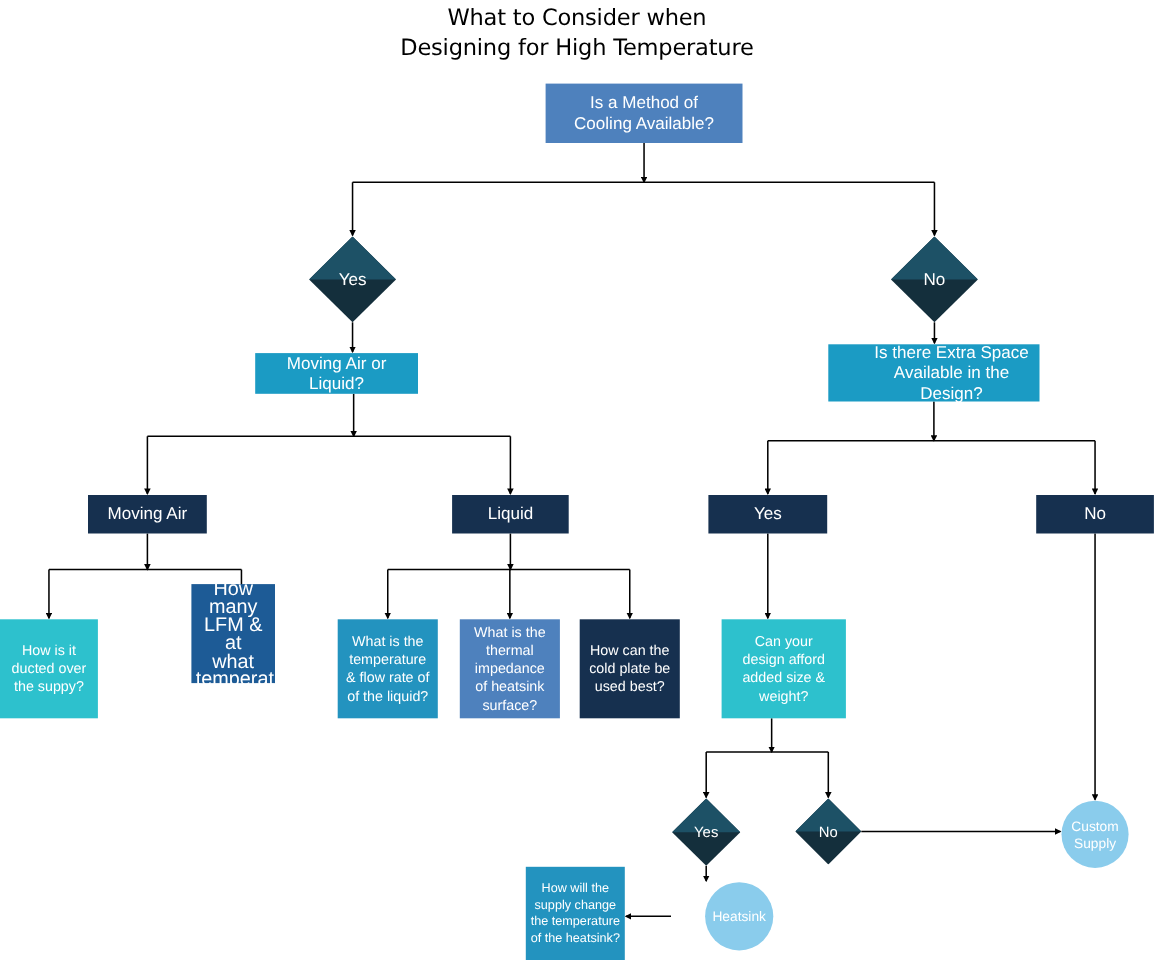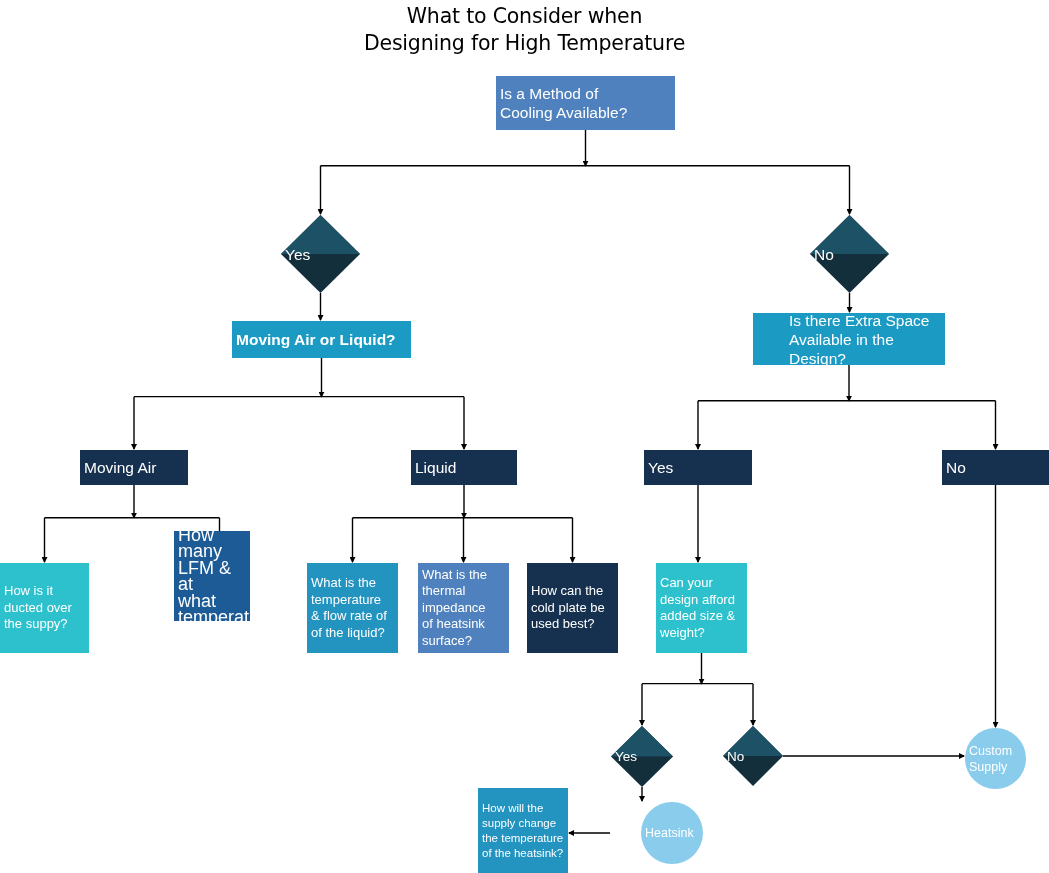--- a/index.html
+++ b/index.html
@@ -11,21 +11,21 @@
   .title-block{position:absolute;left:0;top:0;width:1049px;text-align:center;
                padding-top:3px;}
   .title-line{font-family:"DejaVu Sans","Liberation Sans",sans-serif;
               font-weight:normal;font-size:20.5px;color:#000000;
               line-height:27px;letter-spacing:-0.2px;}
 
   svg.edges{position:absolute;left:0;top:0;width:1049px;height:873px;
             overflow:visible;pointer-events:none;}
 
   .node{position:absolute;box-sizing:border-box;display:flex;
-        align-items:center;justify-content:center;text-align:left;
+        align-items:center;justify-content:center;text-align:center;
         color:#ffffff;}
   .node .lbl{display:block;width:100%;padding:0 4px;box-sizing:border-box;}
 
   .node.rect{border-radius:0;}
   .node.circle{border-radius:50%;}
 
   .node.diamond{background:transparent !important;}
   .diamond .dia-svg{position:absolute;left:0;top:0;width:100%;height:100%;}
   .diamond .lbl{position:relative;z-index:2;}
 </style>
@@ -90,21 +90,21 @@
         </svg>
         <span class="lbl">Yes</span>
       </div>
       <div class="node diamond" style="left: 810px; top: 215px; width: 79px; height: 78px; font-size: 15.5px; line-height: 19px;">
         <svg class="dia-svg" viewBox="0 0 100 100" preserveAspectRatio="none">
           <polygon points="50,0 100,50 50,100 0,50" fill="#142F3C"></polygon>
           <polygon points="50,0 100,50 0,50" fill="#1D5166"></polygon>
         </svg>
         <span class="lbl">No</span>
       </div>
-      <div class="node rect" style="left: 232px; top: 321px; width: 179px; height: 37px; font-size: 15.5px; line-height: 19px; background: rgb(27, 155, 196); font-weight: bold;">
+      <div class="node rect" style="left: 232px; top: 321px; width: 148px; height: 37px; font-size: 15.5px; line-height: 19px; background: rgb(27, 155, 196);">
         <span class="lbl">Moving Air or Liquid?</span>
       </div>
       <div class="node rect" style="left: 753px; top: 313px; width: 192px; height: 52px; font-size: 15.5px; line-height: 19px; background: rgb(27, 155, 196); padding-left: 32px;">
         <span class="lbl">Is there Extra Space<br>Available in the Design?</span>
       </div>
       <div class="node rect" style="left: 80px; top: 450px; width: 108px; height: 35px; font-size: 15.5px; line-height: 19px; background: rgb(22, 48, 79);">
         <span class="lbl">Moving Air</span>
       </div>
       <div class="node rect" style="left: 411px; top: 450px; width: 106px; height: 35px; font-size: 15.5px; line-height: 19px; background: rgb(22, 48, 79);">
         <span class="lbl">Liquid</span>
@@ -123,21 +123,21 @@
       </div>
       <div class="node rect" style="left: 307px; top: 563px; width: 91px; height: 90px; font-size: 13px; line-height: 16.5px; background: rgb(35, 147, 191);">
         <span class="lbl">What is the<br>temperature<br>&amp; flow rate of<br>of the liquid?</span>
       </div>
       <div class="node rect" style="left: 418px; top: 563px; width: 91px; height: 90px; font-size: 13px; line-height: 16.5px; background: rgb(78, 129, 189);">
         <span class="lbl">What is the<br>thermal<br>impedance<br>of heatsink<br>surface?</span>
       </div>
       <div class="node rect" style="left: 527px; top: 563px; width: 91px; height: 90px; font-size: 13px; line-height: 16.5px; background: rgb(22, 48, 79);">
         <span class="lbl">How can the<br>cold plate be<br>used best?</span>
       </div>
-      <div class="node rect" style="left: 656px; top: 563px; width: 91px; height: 90px; font-size: 13px; line-height: 16.5px; background: rgb(45, 193, 205);">
+      <div class="node rect" style="left: 656px; top: 563px; width: 113px; height: 90px; font-size: 13px; line-height: 16.5px; background: rgb(45, 193, 205);">
         <span class="lbl">Can your<br>design afford<br>added size &amp;<br>weight?</span>
       </div>
       <div class="node diamond" style="left: 611px; top: 726px; width: 62px; height: 61px; font-size: 13.5px; line-height: 17px;">
         <svg class="dia-svg" viewBox="0 0 100 100" preserveAspectRatio="none">
           <polygon points="50,0 100,50 50,100 0,50" fill="#142F3C"></polygon>
           <polygon points="50,0 100,50 0,50" fill="#1D5166"></polygon>
         </svg>
         <span class="lbl">Yes</span>
       </div>
       <div class="node diamond" style="left: 723px; top: 726px; width: 60px; height: 60px; font-size: 13.5px; line-height: 17px;">

